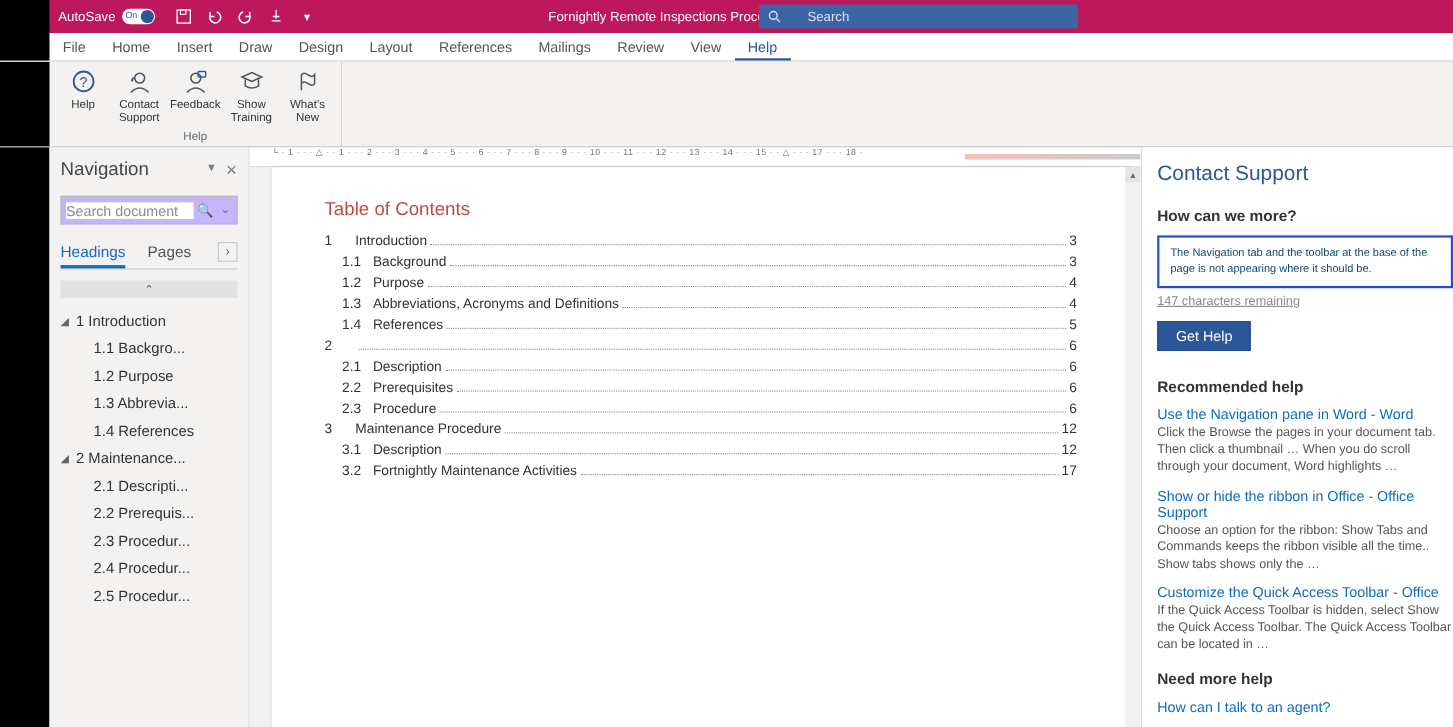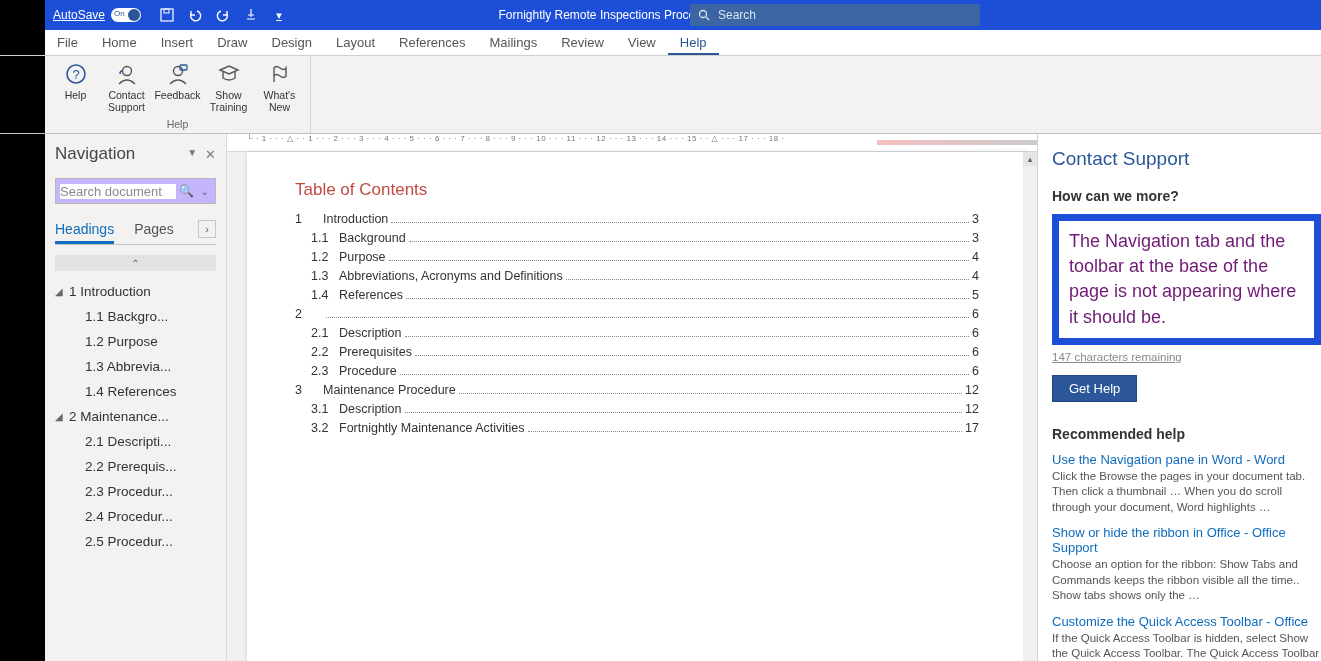--- a/index.html
+++ b/index.html
@@ -1,31 +1,31 @@
 <!DOCTYPE html>
 <html><head>
 <meta charset="utf-8">
 <style>
   * { box-sizing: border-box; margin: 0; padding: 0; }
   html, body { width: 1321px; height: 661px; font-family: "Segoe UI", Arial, sans-serif; overflow: hidden; background:#fff; color:#323130; }
   body { display:flex; flex-direction:column; }
 
   
-  .titlebar { height:30px; background:#1d4ed8; color:#fff; display:flex; align-items:center; font-size:12px; position:relative;text-decoration:underline; }
+  .titlebar { height:30px; background:#be185d; color:#fff; display:flex; align-items:center; font-size:12px; position:relative; }
   .titlebar .left-gap { width:45px; height:100%; background:#000; }
   .titlebar .autosave { display:flex; align-items:center; gap:6px; padding:0 8px; }
   .toggle { width:30px; height:14px; background:#fff; border-radius:7px; position:relative; }
   .toggle::after { content:""; position:absolute; right:1px; top:1px; width:12px; height:12px; border-radius:50%; background:#2b5797; }
   .toggle .on { font-size:8px; color:#2b5797; position:absolute; left:3px; top:1px; }
   .qat { display:flex; align-items:center; gap:12px; padding:0 10px; }
   .qat-icon { width:16px; height:16px; display:flex; align-items:center; justify-content:center; }
   .docname { position:absolute; left:50%; transform:translateX(-50%); display:flex; align-items:center; gap:6px; }
   .docname .sup { font-size:9px; position:relative; top:-4px; }
   .docname .saved { cursor:default; }
-  .searchbar { position:absolute; left:690px; width:290px; height:22px; background:#3c66a3; border-radius:2px; display:flex; align-items:center; padding:0 8px; gap:8px; }
+  .searchbar { position:absolute; left:690px; width:290px; height:22px; background:#3c66a3; border-radius:2px; display:flex; align-items:center; padding:0 8px; gap:24px; }
   .searchbar input { background:transparent; border:none; color:#fff; font-size:12px; flex:1; outline:none; }
   .searchbar input::placeholder { color:#d7e2f2; }
 
   
   .tabsrow { height:26px; background:#fff; border-bottom:1px solid #d0d0d0; display:flex; align-items:stretch; position:relative; }
   .tabsrow .left-gap2 { width:45px; background:#000; }
   .tab { padding:0 12px; display:flex; align-items:center; font-size:13px; color:#555; cursor:default; }
   .tab.active { color:#2b5797; box-shadow: inset 0 -2px 0 #2b5797; }
 
   
@@ -74,21 +74,21 @@
   .toc-row .ttl { white-space:nowrap; }
   .toc-row .dots { flex:1; border-bottom:1.5px dotted #888; margin:0 3px 3px 3px; }
   .toc-row .pg { flex:none; }
   .vscroll { position:absolute; right:0; top:18px; width:14px; height:calc(100% - 18px); background:#f1f1f1; }
   .vscroll .up { width:14px; height:14px; display:flex; align-items:center; justify-content:center; font-size:9px; color:#666; background:#e5e5e5; }
 
   
   .support { width:284px; border-left:1px solid #d5d5d5; background:#fff; padding:14px 0 0 14px; font-size:12.5px; color:#333; overflow:hidden; }
   .support h2 { color:#2b5797; font-weight:400; font-size:19px; margin-bottom:18px; }
   .support h4 { font-size:14px; color:#333; font-weight:600; margin:6px 0 10px 0; }
-  .support .inputbox { border:7px solid #1d4ed8; padding:8px 10px; font-size:18px; color:#701a75; line-height:1.4; min-height:48px; }
+  .support .inputbox { border:2px solid #1d4ed8; padding:8px 10px; font-size:10px; color:#0c4a6e; line-height:1.4; min-height:48px; }
   .support .remaining { color:#888; font-size:11.5px; margin:6px 0 12px 0;text-decoration:underline; }
   .support .gethelp { background:#2b579a; color:#fff; border:1px solid #1f4a8a; padding:5px 16px; font-size:13px; cursor:default; margin-bottom:18px; }
   .support .link { color:#0f6cbd; font-size:13px; margin:10px 0 2px 0; display:block; cursor:default; }
   .support .desc { color:#555; font-size:11.5px; line-height:1.35; }
 
   svg { display:block; }
 </style>
 </head>
 <body>
 

